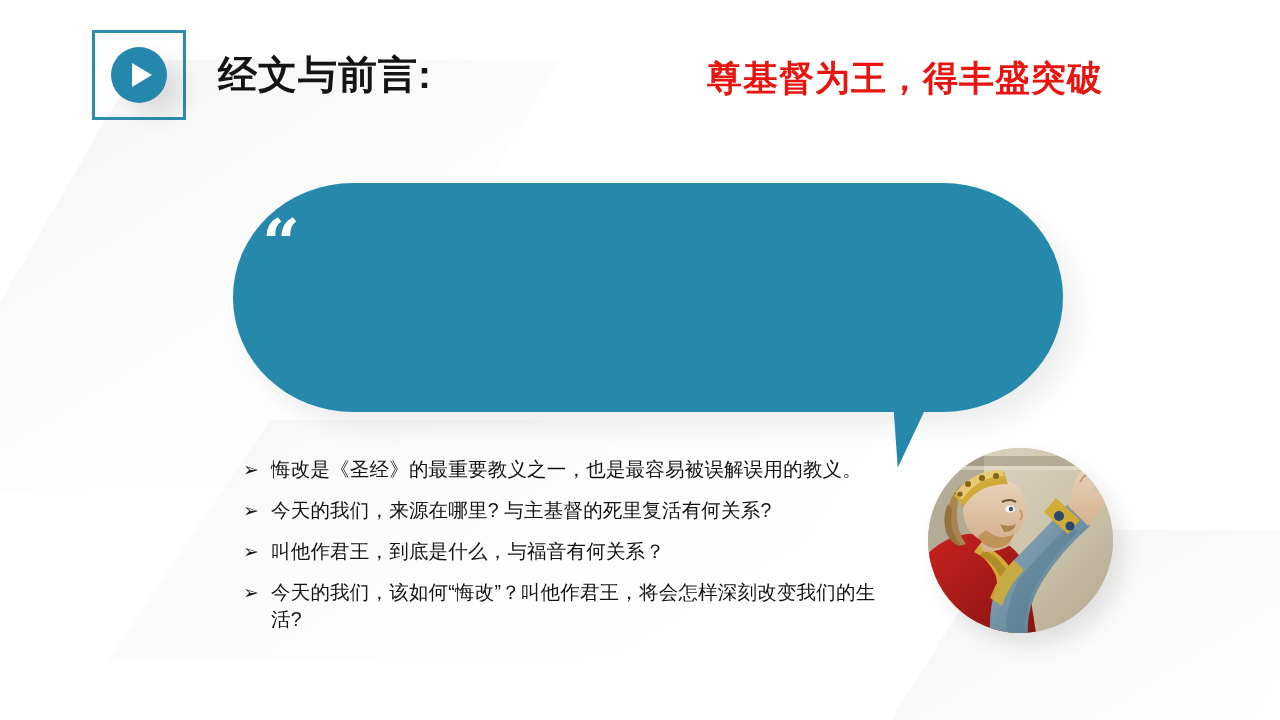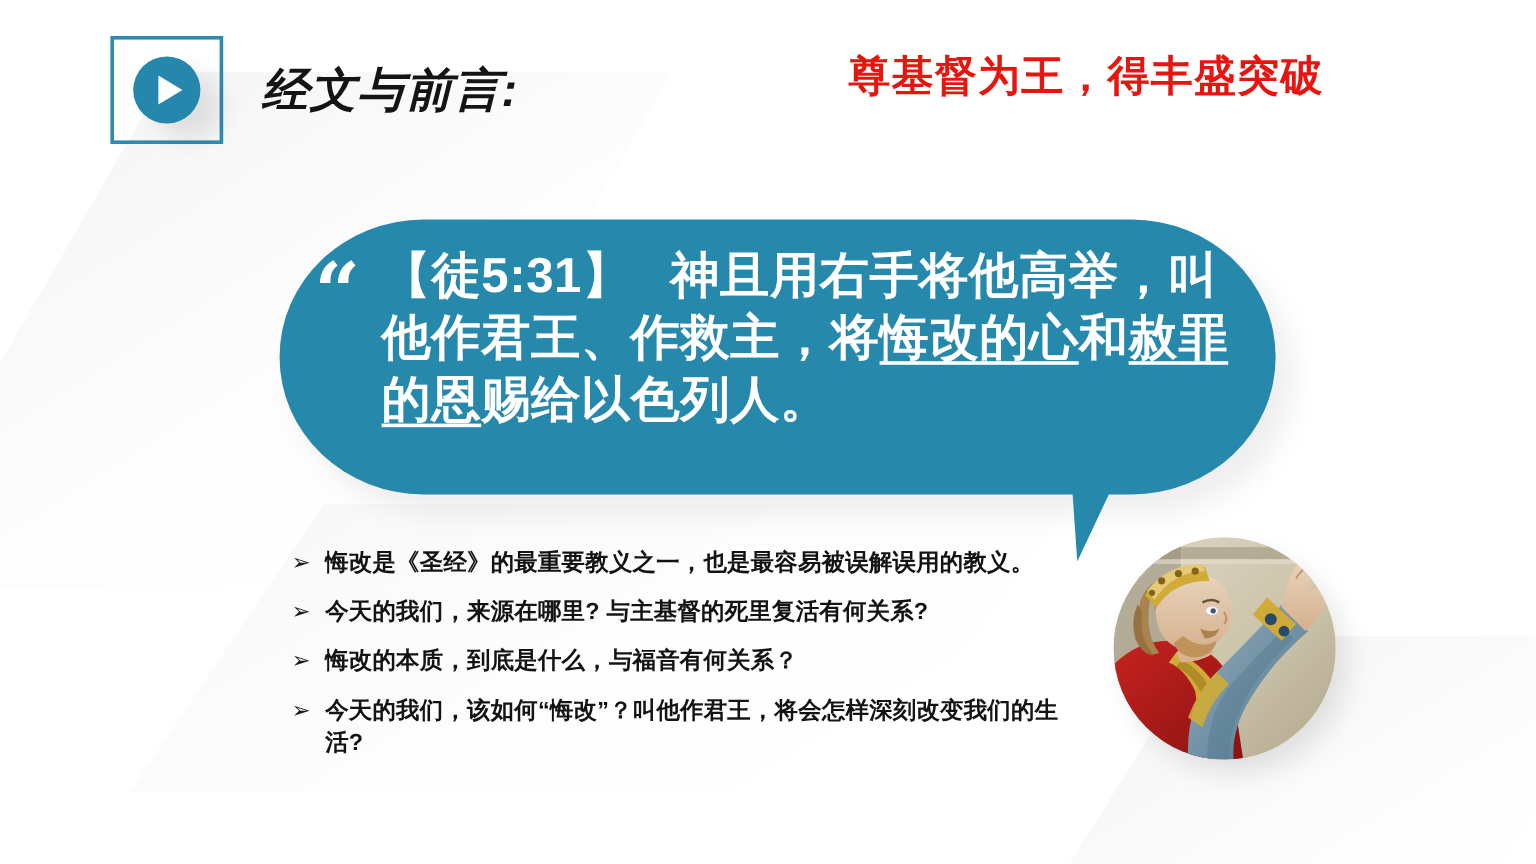--- a/index.html
+++ b/index.html
@@ -99,27 +99,26 @@
 
   .header-title {
     position: absolute;
     left: 218px;
     top: 48px;
     font-size: 39px;
     font-weight: bold;
     color: #141414;
     letter-spacing: 1px;
     white-space: nowrap;
-    font-style: italic;
   }
 
   .header-subtitle {
     position: absolute;
     left: 707px;
-    top: 40px;
+    top: 55px;
     font-size: 35px;
     font-weight: bold;
     color: #e8140f;
     letter-spacing: 1px;
     white-space: nowrap;
   }
 
   
   .bubble {
     position: absolute;
@@ -190,21 +189,21 @@
     flex: 0 0 auto;
     width: 28px;
     font-size: 19px;
     line-height: 27px;
     color: #1a1a1a;
     font-family: "DejaVu Sans", sans-serif;
   }
   .bullet-text {
     flex: 1 1 auto;
     font-size: 19.5px;
-    font-weight: bold;
+    font-weight: normal;
     line-height: 27px;
     color: #131313;
     letter-spacing: 0.2px;
   }
 
   
   .photo {
     position: absolute;
     left: 928px;
     top: 448px;
@@ -234,39 +233,36 @@
     <div class="header-title">经文与前言:</div>
 
     <div class="header-subtitle">尊基督为王，得丰盛突破</div>
   </div>
 
   <div class="bubble"></div>
   <div class="bubble-tail"></div>
 
   <div class="quote-mark">“</div>
 
-  <div class="quote-text">
-    <span>【徒5:31】</span><span class="gap"></span><span>神且用右手将他高举，</span><span>叫他作君王、作救主，将</span><span class="ul">悔改的</span><span class="ul">心</span><span>和</span><span class="ul">赦罪的恩</span><span>赐给以色列人。</span>
-  </div>
 
   <div class="bullets">
 
     <div class="bullet-row">
       <span class="bullet-marker">➢</span>
       <span class="bullet-text">悔改是《圣经》的最重要教义之一，也是最容易被误解误用的教义。</span>
     </div>
 
     <div class="bullet-row">
       <span class="bullet-marker">➢</span>
       <span class="bullet-text">今天的我们，来源在哪里? 与主基督的死里复活有何关系?</span>
     </div>
 
     <div class="bullet-row">
       <span class="bullet-marker">➢</span>
-      <span class="bullet-text">悔改的本质，到底是什么，与福音有何关系？</span>
+      <span class="bullet-text">叫他作君王，到底是什么，与福音有何关系？</span>
     </div>
 
     <div class="bullet-row">
       <span class="bullet-marker">➢</span>
       <span class="bullet-text">今天的我们，该如何“悔改”？叫他作君王，将会怎样深刻改变我们的生活?</span>
     </div>
 
   </div>
 
   <div class="photo">

